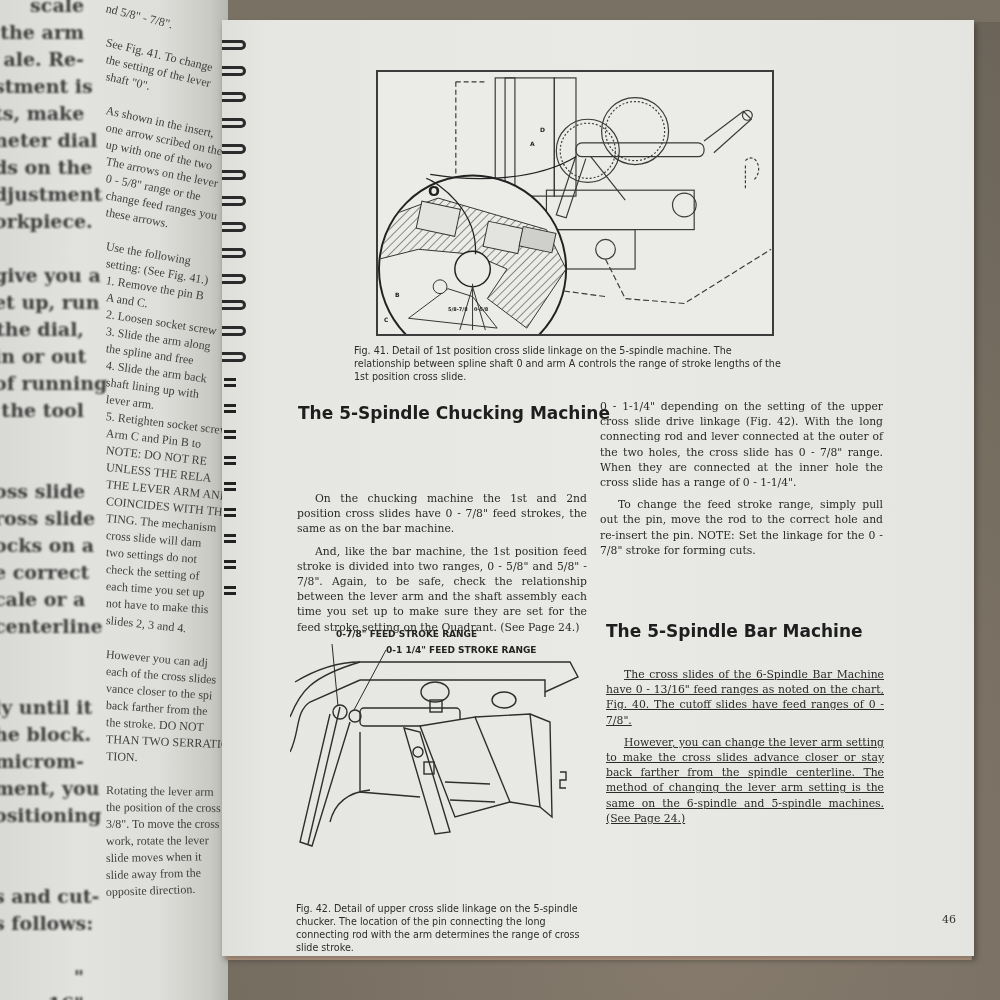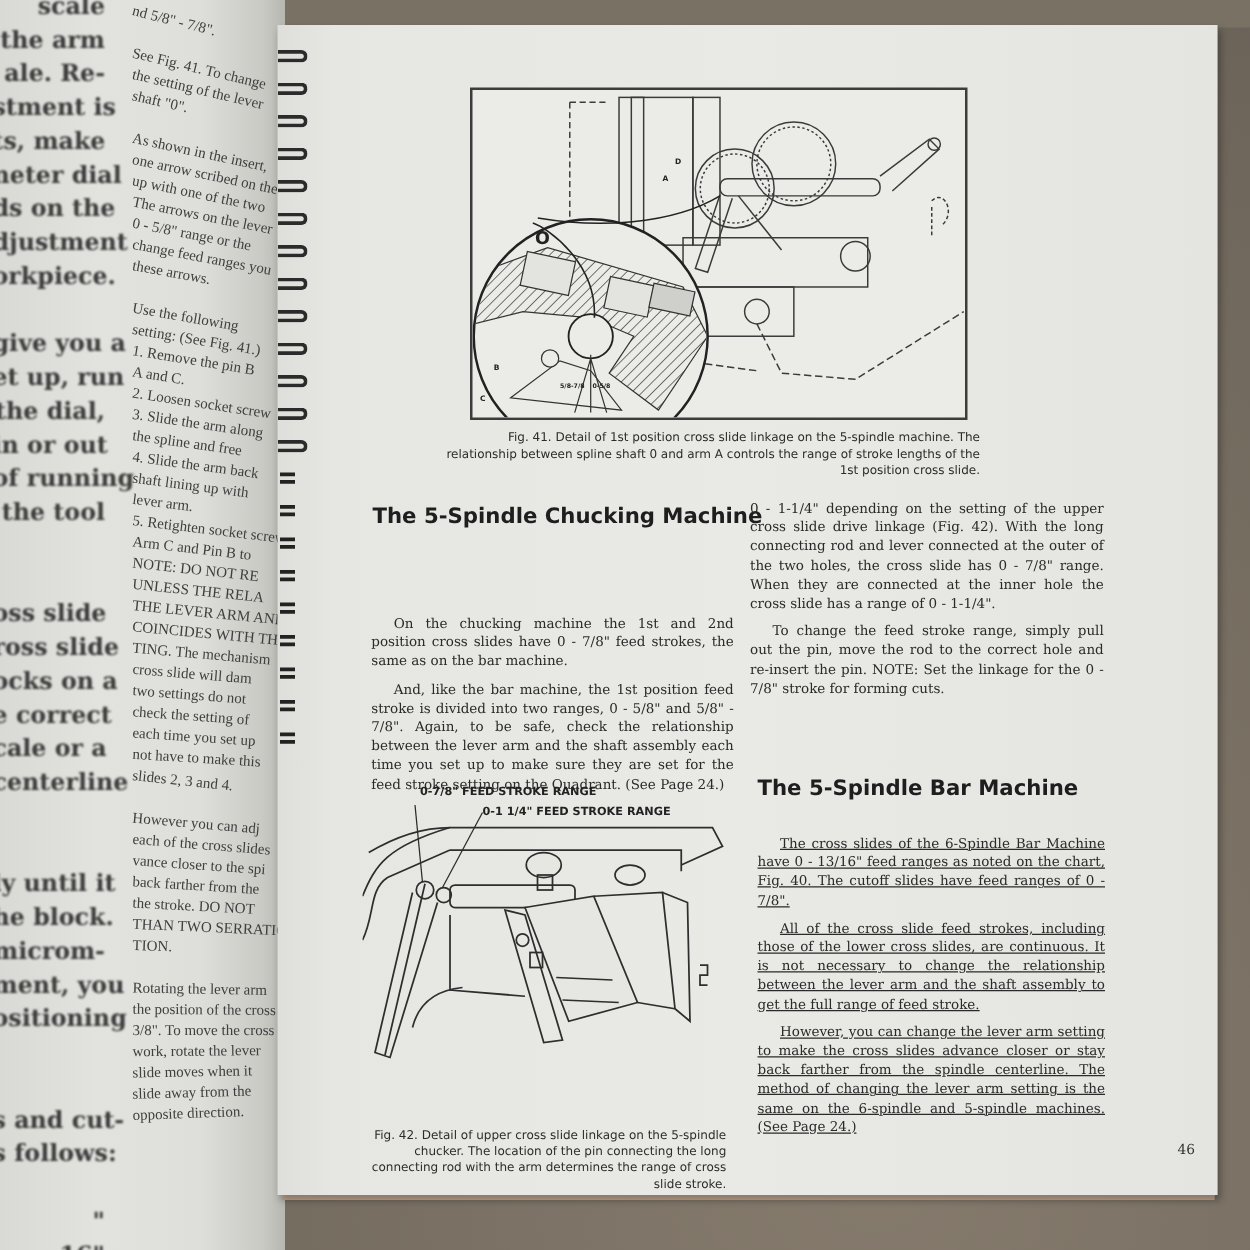--- a/index.html
+++ b/index.html
@@ -62,21 +62,21 @@
     border-top: 3px solid #222; border-bottom: 3px solid #222;
   }
   
   .fig41 {
     position: absolute; left: 376px; top: 70px; width: 398px; height: 266px;
     border: 2px solid #3c3c3c; background: #ebece7; overflow: hidden;
   }
   .fig41 svg { width: 100%; height: 100%; }
   .caption {
     font-family: "DejaVu Sans", sans-serif; color: #2c2c2c;
-    font-size: 9.6px; line-height: 13px; text-align: right;
+    font-size: 9.6px; line-height: 13px;
   }
   .cap41 { position: absolute; left: 354px; top: 344px; width: 430px; }
   .section-title {
     position: absolute; font-family: "DejaVu Sans", sans-serif; font-weight: bold;
     font-size: 17px; color: #1e1e1e; white-space: nowrap;
   }
   .body-text {
     position: absolute; font-family: "DejaVu Serif", serif; color: #2a2a2a;
     font-size: 10.8px; line-height: 15.2px; text-align: justify;
   }
@@ -336,17 +336,16 @@
     <line x1="96" y1="28" x2="64" y2="88" stroke="#2a2a2a" stroke-width="1"></line>
   </svg>
 </div>
 <span class="fig42-label" style="left:336px;top:629px;">0-7/8" FEED STROKE RANGE</span>
 <span class="fig42-label" style="left:386px;top:645px;">0-1 1/4" FEED STROKE RANGE</span>
 <div class="caption cap42">Fig. 42. Detail of upper cross slide linkage on the 5-spindle chucker. The location of the pin connecting the long connecting rod with the arm determines the range of cross slide stroke.</div>
 
 <div class="section-title" style="left:606px;top:621px;">The 5-Spindle Bar Machine</div>
 <div class="body-text" style="left:606px;top:667px;width:278px;text-decoration:underline;">
   <p>The cross slides of the 6-Spindle Bar Machine have 0 - 13/16" feed ranges as noted on the chart, Fig. 40. The cutoff slides have feed ranges of 0 - 7/8".</p>
-  <p>All of the cross slide feed strokes, including those of the lower cross slides, are continuous. It is not necessary to change the relationship between the lever arm and the shaft assembly to get the full range of feed stroke.</p>
   <p>However, you can change the lever arm setting to make the cross slides advance closer or stay back farther from the spindle centerline. The method of changing the lever arm setting is the same on the 6-spindle and 5-spindle machines. (See Page 24.)</p>
 </div>
 
 <div class="page-number">46</div>
 
 </body></html>

